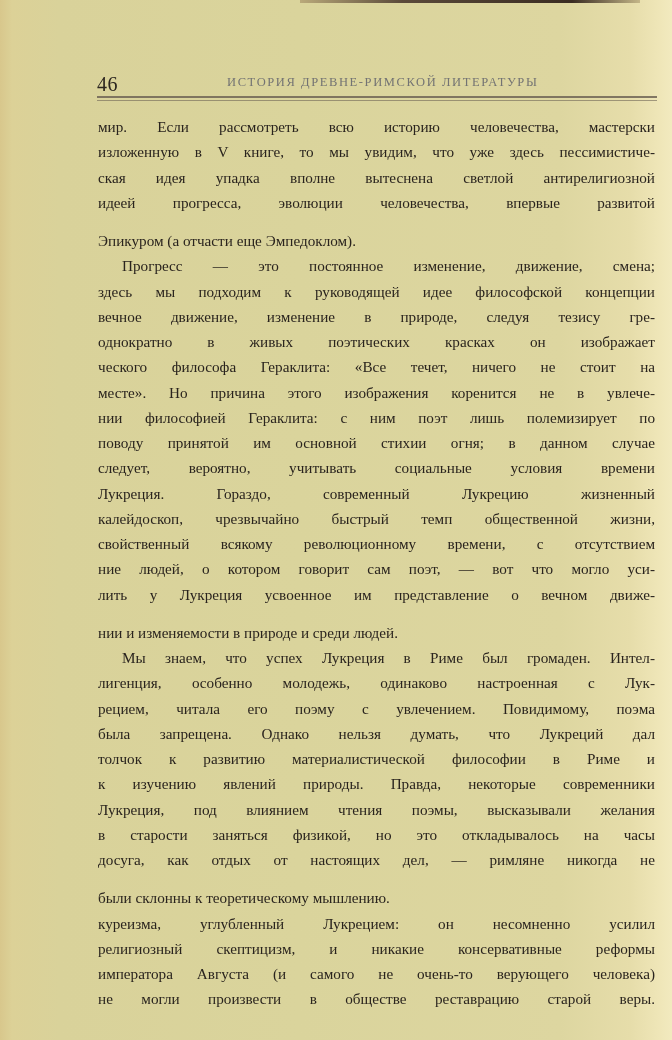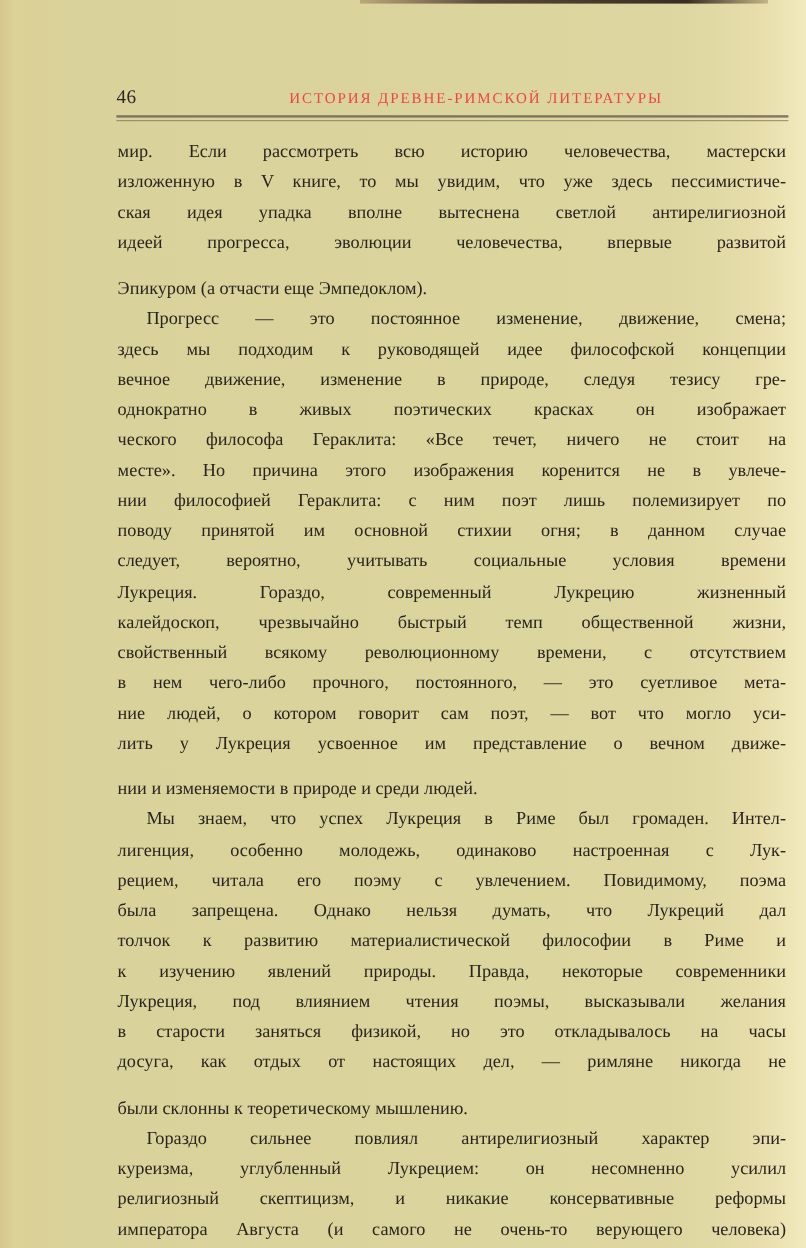--- a/index.html
+++ b/index.html
@@ -11,26 +11,26 @@
   }
   .topband {
     position: absolute; top: 0; left: 300px; width: 340px; height: 3px;
     background: linear-gradient(90deg, #b9a97a, #5b4a3a 30%, #3a2c22 80%, #c4b688);
   }
   .page { position: absolute; left: 0; top: 0; width: 672px; height: 1040px; }
   .header {
     position: absolute; left: 97px; top: 73px; width: 560px; height: 20px;
   }
   .page-number {
-    position: absolute; left: 0; top: 0; font-size: 16px; letter-spacing: 0.5px;
+    position: absolute; left: 0; top: 0; font-size: 20px; letter-spacing: 0.5px;
     font-family: "Liberation Serif", serif; color: #2c2620;
   }
   .running-head {
-    position: absolute; left: 144px; top: 2px; font-size: 12.5px; letter-spacing: 1.6px;
-    font-family: "Liberation Serif", serif; color: #ef4444; font-variant: small-caps;
+    position: absolute; left: 130px; top: 2px; font-size: 12.5px; letter-spacing: 1.6px;
+    font-family: "Liberation Serif", serif; color: #737373; font-variant: small-caps;
   }
   .rule {
     position: absolute; left: 97px; width: 560px; height: 1px; background: #6e6455;
   }
   .rule.r1 { top: 96px; height: 1.5px; opacity: 0.85; }
   .rule.r2 { top: 100px; opacity: 0.6; }
   .body-text {
     position: absolute; left: 98px; top: 114px; width: 557px;
     font-size: 15.2px; line-height: 25.25px;
     font-family: "Liberation Serif", serif;
@@ -70,38 +70,36 @@
         <span class="line">вечное движение, изменение в природе, следуя тезису гре-</span>
         <span class="line">однократно в живых поэтических красках он изображает</span>
         <span class="line">ческого философа Гераклита: «Все течет, ничего не стоит на</span>
         <span class="line">месте». Но причина этого изображения коренится не в увлече-</span>
         <span class="line">нии философией Гераклита: с ним поэт лишь полемизирует по</span>
         <span class="line">поводу принятой им основной стихии огня; в данном случае</span>
         <span class="line">следует, вероятно, учитывать социальные условия времени</span>
         <span class="line">Лукреция.  Гораздо, современный Лукрецию жизненный</span>
         <span class="line">калейдоскоп, чрезвычайно быстрый темп общественной жизни,</span>
         <span class="line">свойственный всякому революционному времени, с отсутствием</span>
-        <span class="line">в нем чего-либо прочного, постоянного, — это суетливое мета-</span>
         <span class="line">ние людей, о котором говорит сам поэт, — вот что могло уси-</span>
         <span class="line">лить у Лукреция усвоенное им представление о вечном движе-</span>
         <span class="line last">нии и изменяемости в природе и среди людей.</span>
       </div>
       <div>
         <span class="line indent">Мы знаем, что успех Лукреция в Риме был громаден.  Интел-</span>
         <span class="line">лигенция, особенно молодежь, одинаково настроенная с Лук-</span>
         <span class="line">рецием, читала его поэму с увлечением.  Повидимому, поэма</span>
         <span class="line">была запрещена.  Однако нельзя думать, что Лукреций дал</span>
         <span class="line">толчок к развитию материалистической философии в Риме и</span>
         <span class="line">к изучению явлений природы.  Правда, некоторые современники</span>
         <span class="line">Лукреция, под влиянием чтения поэмы, высказывали желания</span>
         <span class="line">в старости заняться физикой, но это откладывалось на часы</span>
         <span class="line">досуга, как отдых от настоящих дел, — римляне никогда не</span>
         <span class="line last">были склонны к теоретическому мышлению.</span>
       </div>
       <div>
-        <span class="line indent">Гораздо сильнее повлиял антирелигиозный характер эпи-</span>
         <span class="line">куреизма, углубленный Лукрецием: он несомненно усилил</span>
         <span class="line">религиозный скептицизм, и никакие консервативные реформы</span>
         <span class="line">императора Августа (и самого не очень-то верующего человека)</span>
         <span class="line">не могли произвести в обществе реставрацию старой веры.</span>
       </div>
     </div>
 </div>
 
 </body></html>

